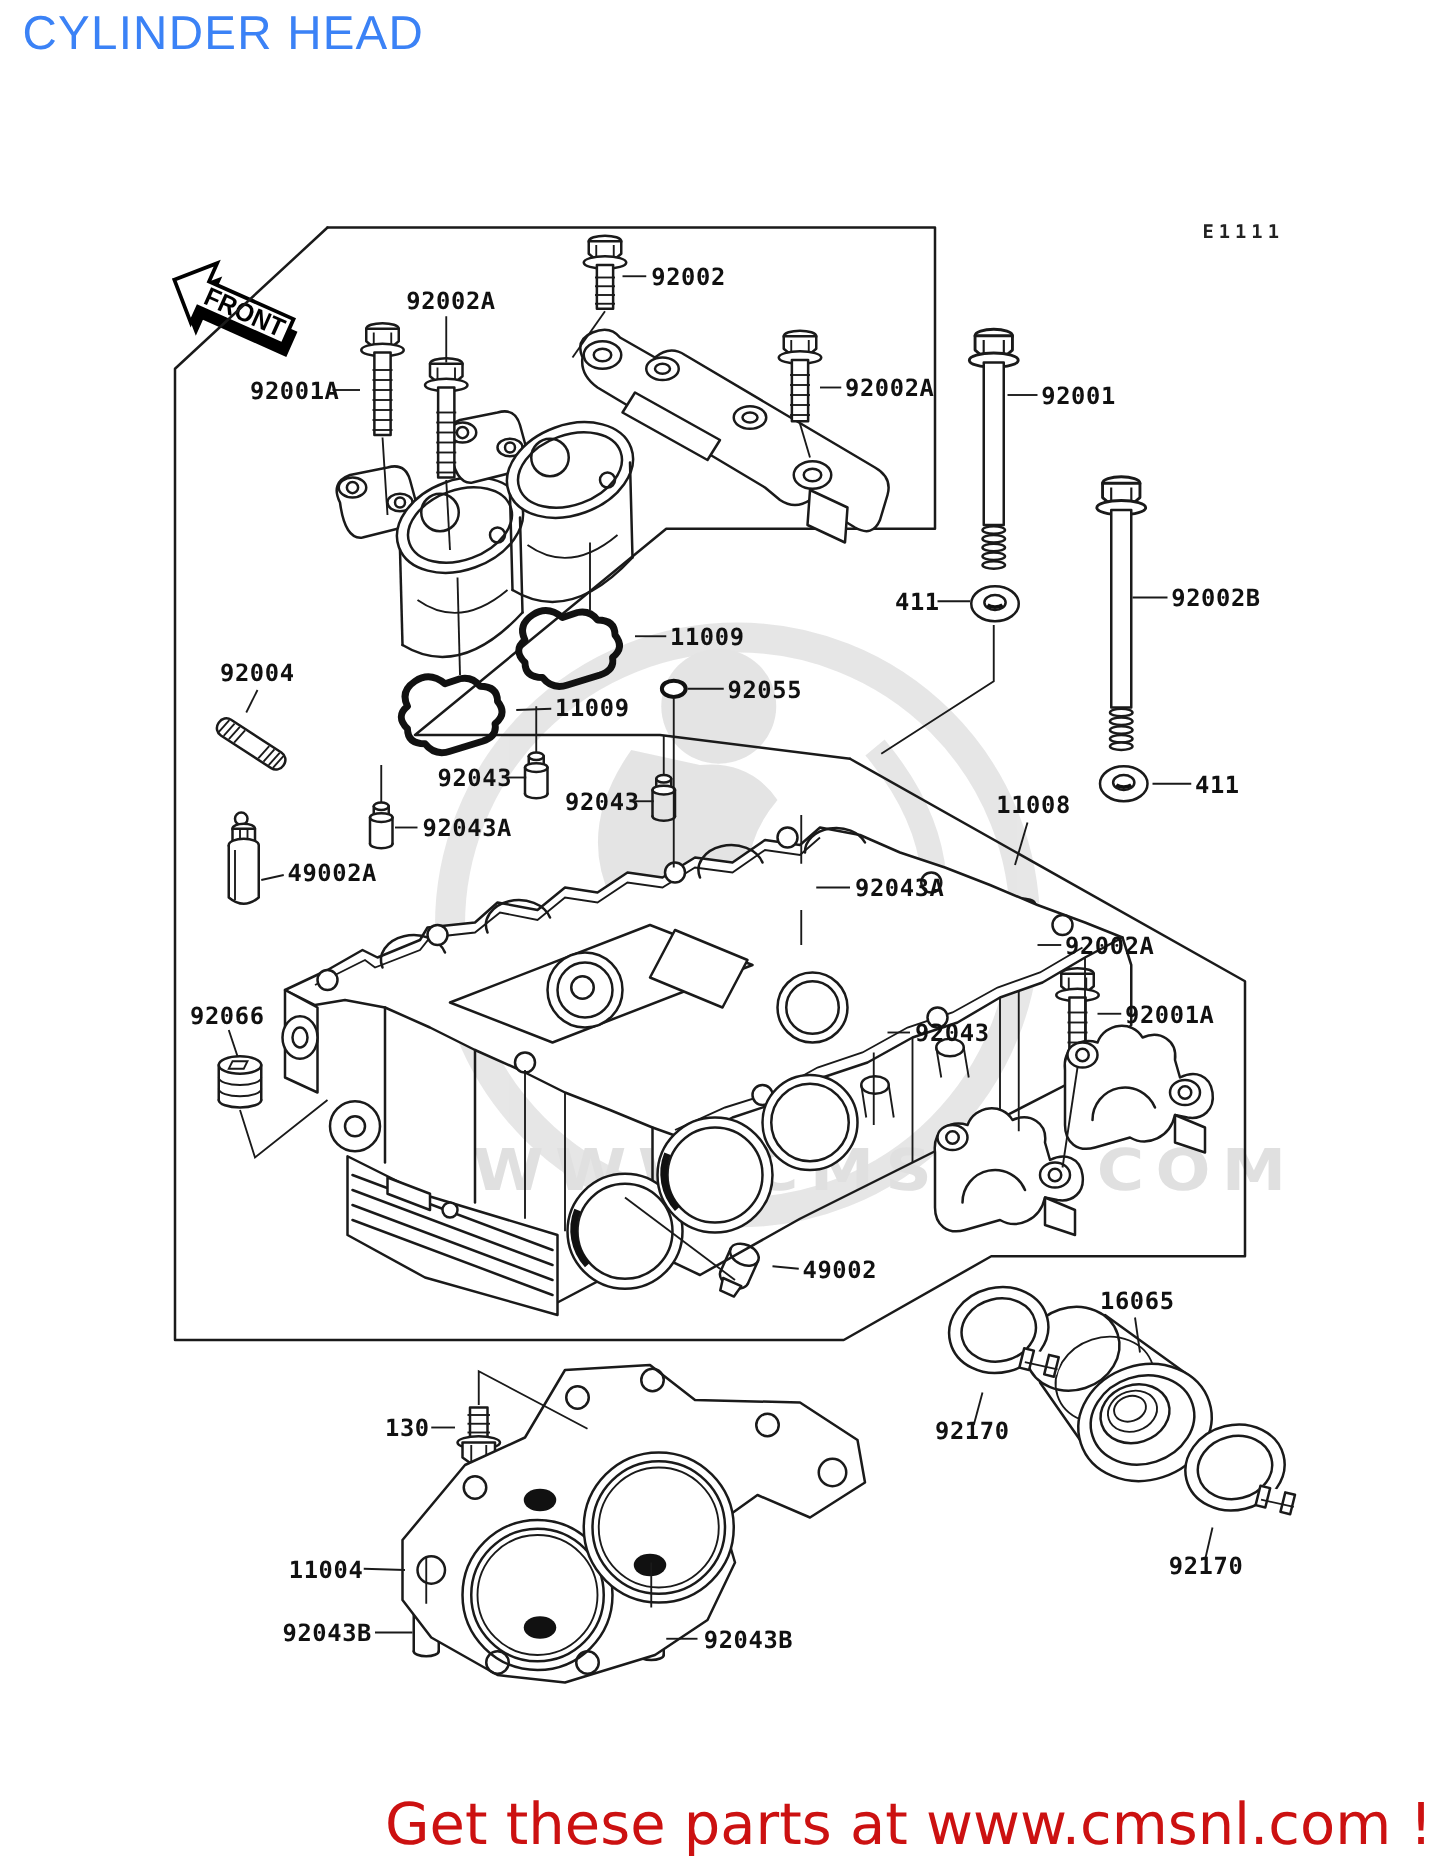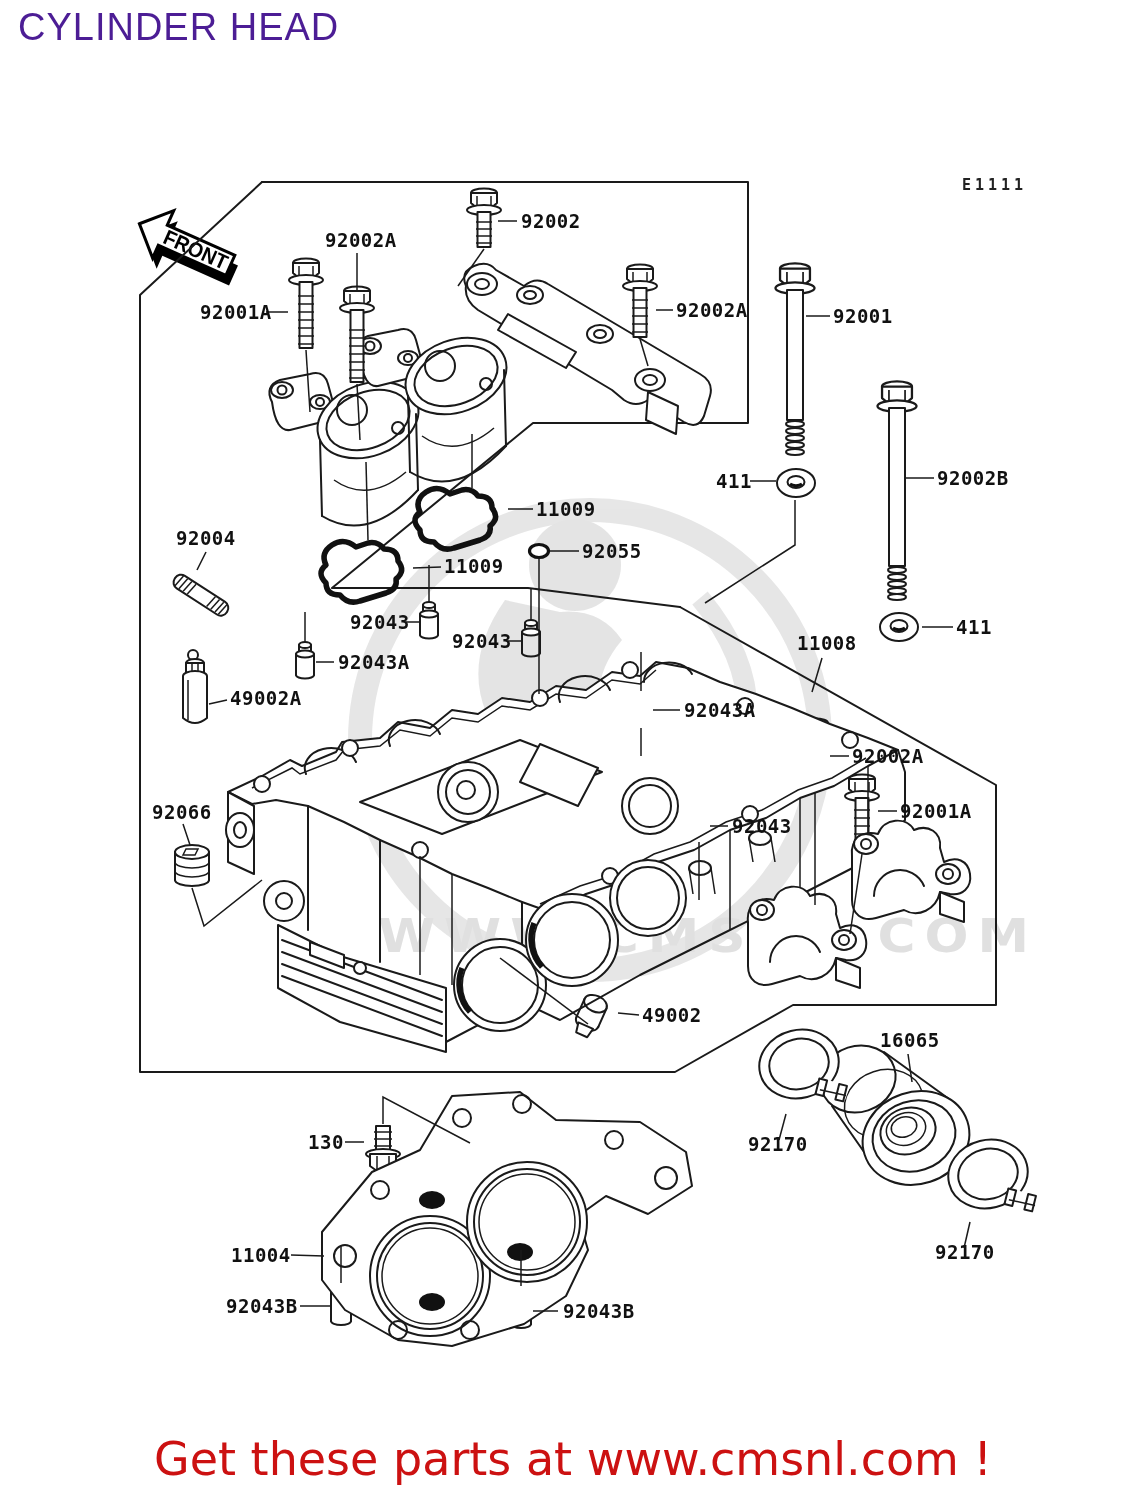--- a/index.html
+++ b/index.html
@@ -1,20 +1,20 @@
 <!DOCTYPE html>
 <html><head>
 <meta charset="utf-8">
 <style>
   html,body{margin:0;padding:0;background:#ffffff;}
   #stage{position:relative;width:1146px;height:1500px;background:#fff;overflow:hidden;
          font-family:"Liberation Sans",sans-serif;}
-  #page-title{position:absolute;left:18px;top:6px;font-size:38px;color:#4c1d95;
+  #page-title{position:absolute;left:18px;top:6px;font-size:38px;color:#3b82f6;
               letter-spacing:1px;font-family:"Liberation Sans",sans-serif;}
-  #footer-cta{position:absolute;left:0;right:0;top:1432px;text-align:center;
+  #footer-cta{position:absolute;left:0;right:0;top:1432px;text-align:right;
               font-family:"DejaVu Sans",sans-serif;font-size:46px;color:#cc1111;cursor:pointer;}
   svg{position:absolute;left:0;top:0;}
   .ln{stroke:#1a1a1a;stroke-width:2;fill:none;stroke-linecap:round;stroke-linejoin:round;}
   .lnf{stroke:#1a1a1a;stroke-width:2;fill:#ffffff;stroke-linejoin:round;}
   .thin{stroke:#1a1a1a;stroke-width:1.5;fill:none;}
   .thick{stroke:#111;stroke-width:5.5;fill:none;stroke-linejoin:round;}
   .callout{font-family:"DejaVu Sans Mono",monospace;font-weight:bold;font-size:19px;
            letter-spacing:0.5px;fill:#111;}
   .code{font-family:"DejaVu Sans Mono",monospace;font-weight:bold;font-size:15px;
         letter-spacing:4px;fill:#222;}

